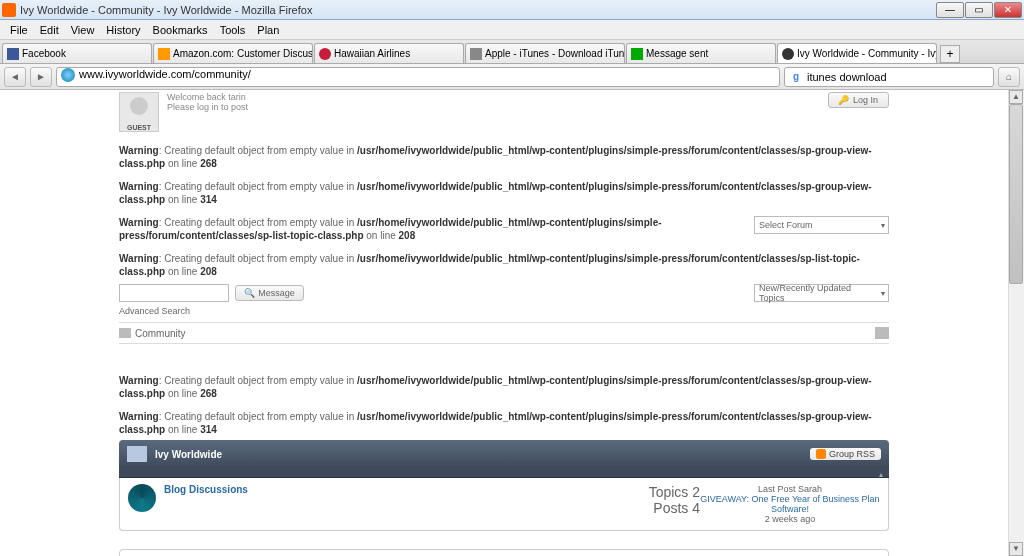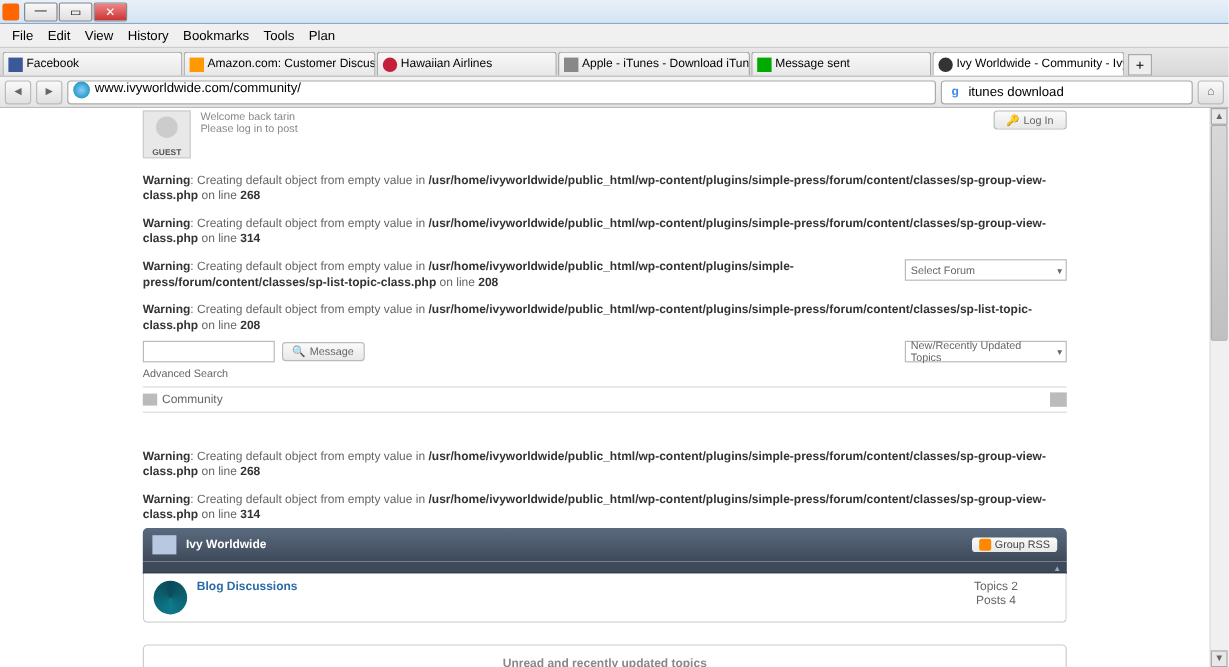--- a/index.html
+++ b/index.html
@@ -68,21 +68,21 @@
 .grp-hdr { background: linear-gradient(#5a6a7e, #3e4a5a); color: #fff; padding: 6px 8px; display: flex; align-items: center; border-radius: 4px 4px 0 0; margin-top: 4px; }
 .grp-ic { width: 20px; height: 16px; background: #b8c8e0; margin-right: 8px; }
 .grp-rss { margin-left: auto; background: linear-gradient(#fafafa,#e8e8e8); color: #444; padding: 1px 6px; border-radius: 3px; font-size: 9px; display: flex; align-items: center; gap: 3px; }
 .rss-ic { width: 10px; height: 10px; background: #f80; border-radius: 2px; }
 .grp-sub { background: #3e4a5a; height: 10px; border-bottom: 1px solid #2a3340; text-align: right; padding-right: 6px; }
 .grp-sub::after { content: "▴"; color: #9ab; font-size: 8px; }
 
 .forum-row { background: #fff; border: 1px solid #ccc; border-top: none; padding: 6px 8px; display: flex; border-radius: 0 0 4px 4px; }
 .forum-av { width: 28px; height: 28px; border-radius: 50%; background: conic-gradient(#0a4a5a, #0e7a8a, #0a4a5a); margin-right: 8px; flex-shrink: 0; }
 .forum-name { color: #2a6aa8; font-weight: bold; font-size: 10px; }
-.stats { margin-left: auto; text-align: center; font-size: 10px; color: #666; width: 100px; }
+.stats { margin-left: auto; text-align: right; font-size: 14px; color: #666; width: 100px; }
 .lastpost { width: 180px; text-align: center; font-size: 9px; color: #666; }
 .lastpost a { color: #2a6aa8; text-decoration: none; }
 
 .updated-box { border: 1px solid #ccc; border-radius: 4px; padding: 10px; text-align: center; margin-top: 18px; font-size: 10px; color: #888; font-weight: bold; }
 
 
 .scroll-track { position: absolute; right: 0; top: 0; width: 16px; height: 100%; background: #f0f0f0; border-left: 1px solid #ddd; }
 .scroll-thumb { position: absolute; right: 1px; top: 14px; width: 14px; height: 180px; background: linear-gradient(#d8d8d8,#c0c0c0); border: 1px solid #aaa; border-radius: 2px; }
 .scroll-arr { position: absolute; right: 1px; width: 14px; height: 14px; background: #e8e8e8; border: 1px solid #aaa; font-size: 8px; text-align: center; line-height: 12px; color: #666; }
 .scroll-arr.up { top: 0; }
@@ -90,20 +90,21 @@
 
 .content-inner { margin-right: 16px; }
 </style>
 </head>
 <body>
 
 <div class="window">
 
   <div class="titlebar">
     <div class="titlebar-icon"></div>
+    <div class="titlebar-text">Ivy Worldwide - Community - Ivy Worldwide - Mozilla Firefox</div>
     <div class="win-btns">
       <div class="win-btn">—</div>
       <div class="win-btn">▭</div>
       <div class="win-btn close">✕</div>
     </div>
   </div>
 
   <div class="menubar">
     <span>File</span>
     <span>Edit</span>
@@ -221,20 +222,25 @@
       </div>
       <div class="grp-sub"></div>
 
       <div class="forum-row">
         <div class="forum-av"></div>
         <div><span class="forum-name">Blog Discussions</span></div>
         <div class="stats">
           <div><span>Topics</span> <span>2</span></div>
           <div><span>Posts</span> <span>4</span></div>
         </div>
+        <div class="lastpost">
+          <div><span>Last Post</span> <span>Sarah</span></div>
+          <a>GIVEAWAY: One Free Year of Business Plan Software!</a>
+          <div>2 weeks ago</div>
+        </div>
       </div>
 
       <div class="updated-box">Unread and recently updated topics</div>
 
     </div>
     </div>
   </div>
 
 </div>
 

